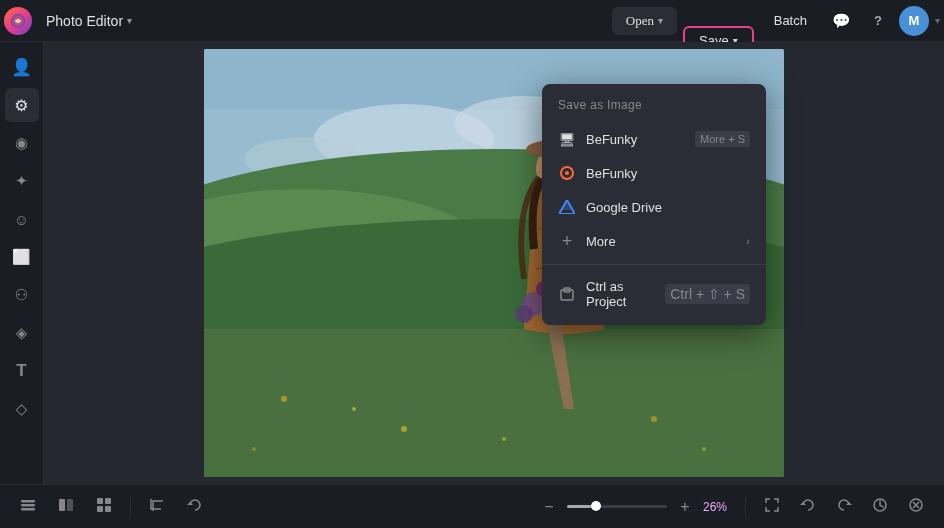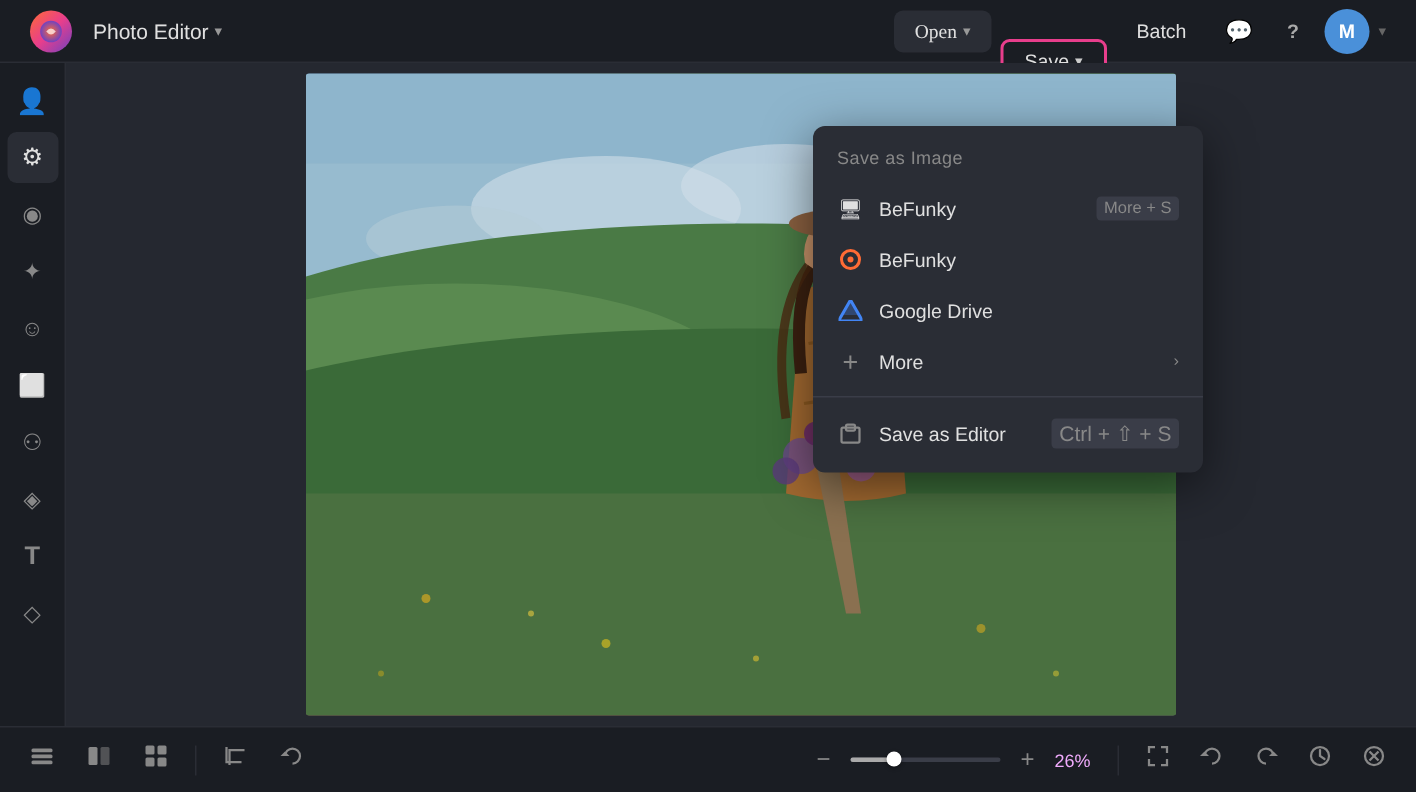--- a/index.html
+++ b/index.html
@@ -13,21 +13,21 @@
       display: flex;
       flex-direction: column;
     }
 
     
     .topbar {
       display: flex;
       align-items: center;
       background: #1a1d23;
       height: 42px;
-      padding: 0 20px;
+      padding: 0 4px;
       flex-shrink: 0;
       border-bottom: 1px solid #2a2d35;
       gap: 8px;
     }
     .topbar-logo {
       width: 28px;
       height: 28px;
       border-radius: 50%;
       background: linear-gradient(135deg, #ff6b35, #e83e8c, #6f42c1);
       display: flex; align-items: center; justify-content: center;
@@ -131,21 +131,21 @@
       position: absolute;
       top: 42px;
       left: 0; right: 0; bottom: 0;
       z-index: 100;
       pointer-events: none;
     }
     .dropdown-menu {
       position: absolute;
       top: 0;
       left: 498px;
-      width: 260px;
+      width: 224px;
       background: #2a2d35;
       border-radius: 8px;
       box-shadow: 0 8px 32px rgba(0,0,0,0.5);
       padding: 8px 0;
       pointer-events: all;
       z-index: 200;
     }
     .dropdown-header {
       padding: 6px 16px 10px;
       font-size: 12px;
@@ -404,21 +404,21 @@
 
         <div class="dropdown-divider"></div>
 
         <div class="dropdown-item">
           <span class="item-icon" style="font-size:12px;">
             <svg width="14" height="14" viewBox="0 0 14 14">
               <rect x="1" y="3" width="12" height="10" rx="1" fill="none" stroke="#888" stroke-width="1.5"></rect>
               <rect x="4" y="1" width="6" height="4" rx="1" fill="none" stroke="#888" stroke-width="1.5"></rect>
             </svg>
           </span>
-          <span class="item-label">Save as Editor</span>
+          <span class="item-label">Ctrl as Project</span>
           <span class="shortcut" style="font-size:14px;">Ctrl + ⇧ + S</span>
         </div>
       </div>
     </div>
   </div>
 </div>
 
 <div class="bottombar">
   <button class="bottom-btn">
     <span>

